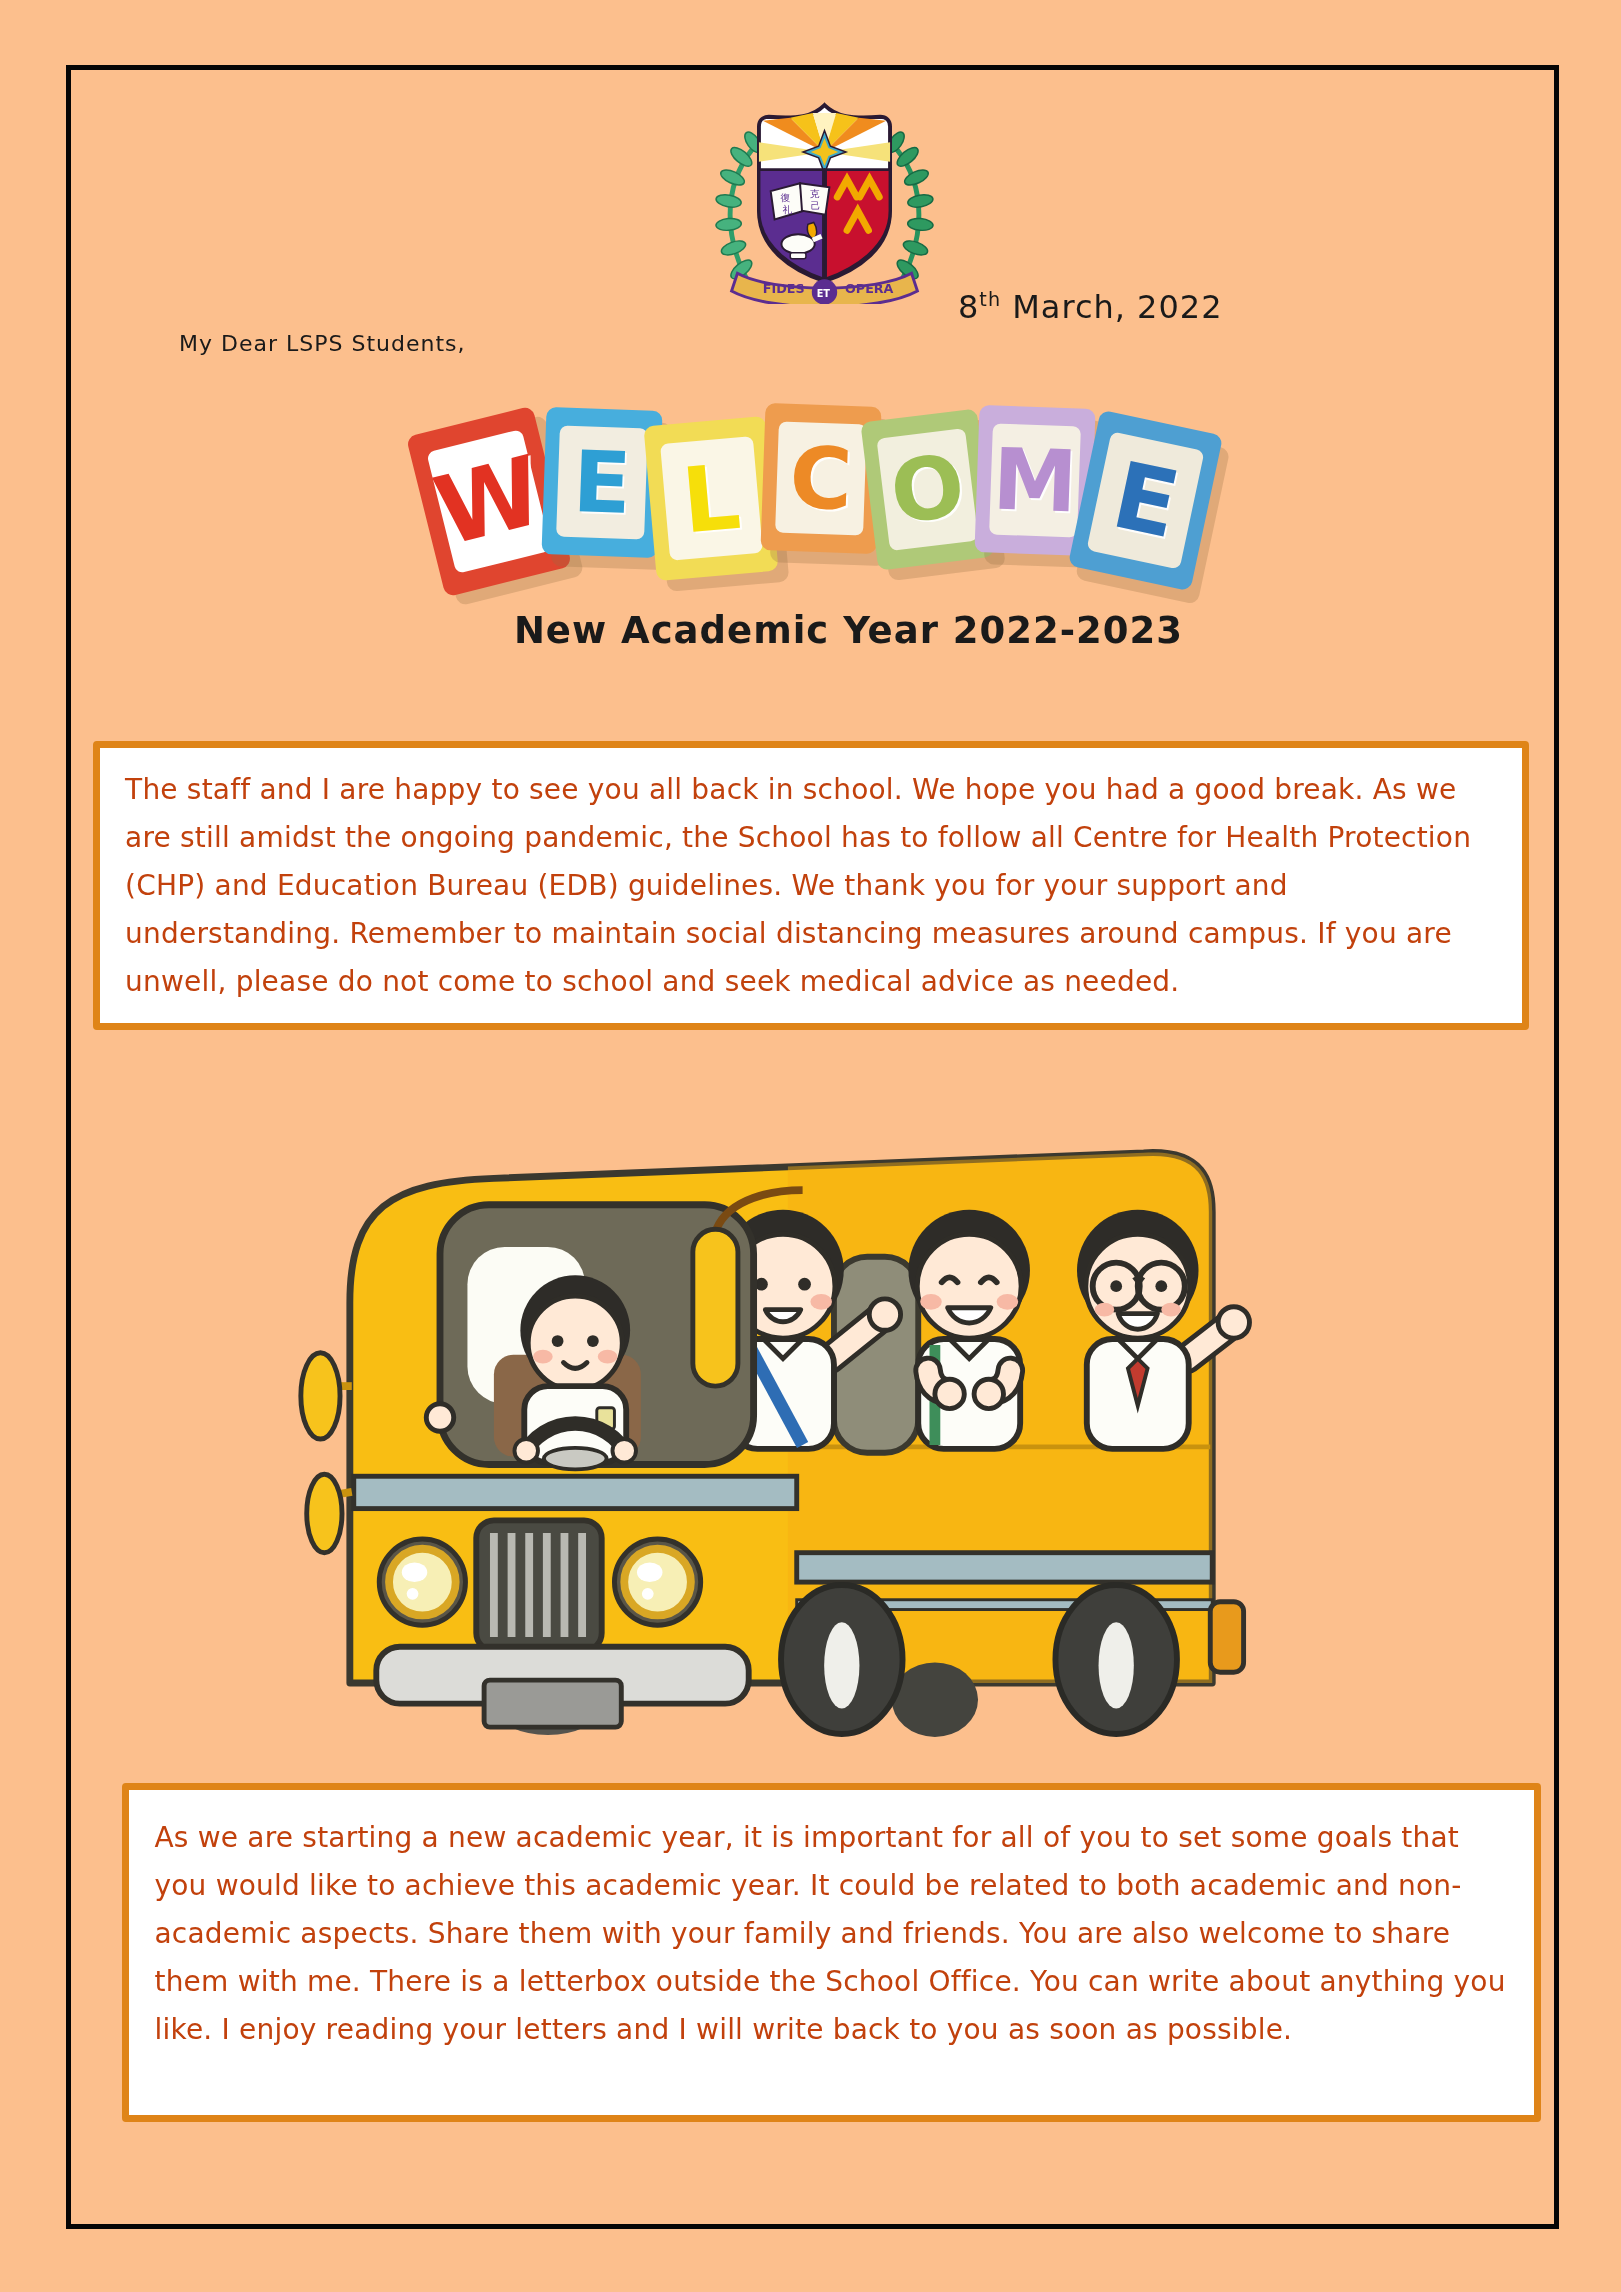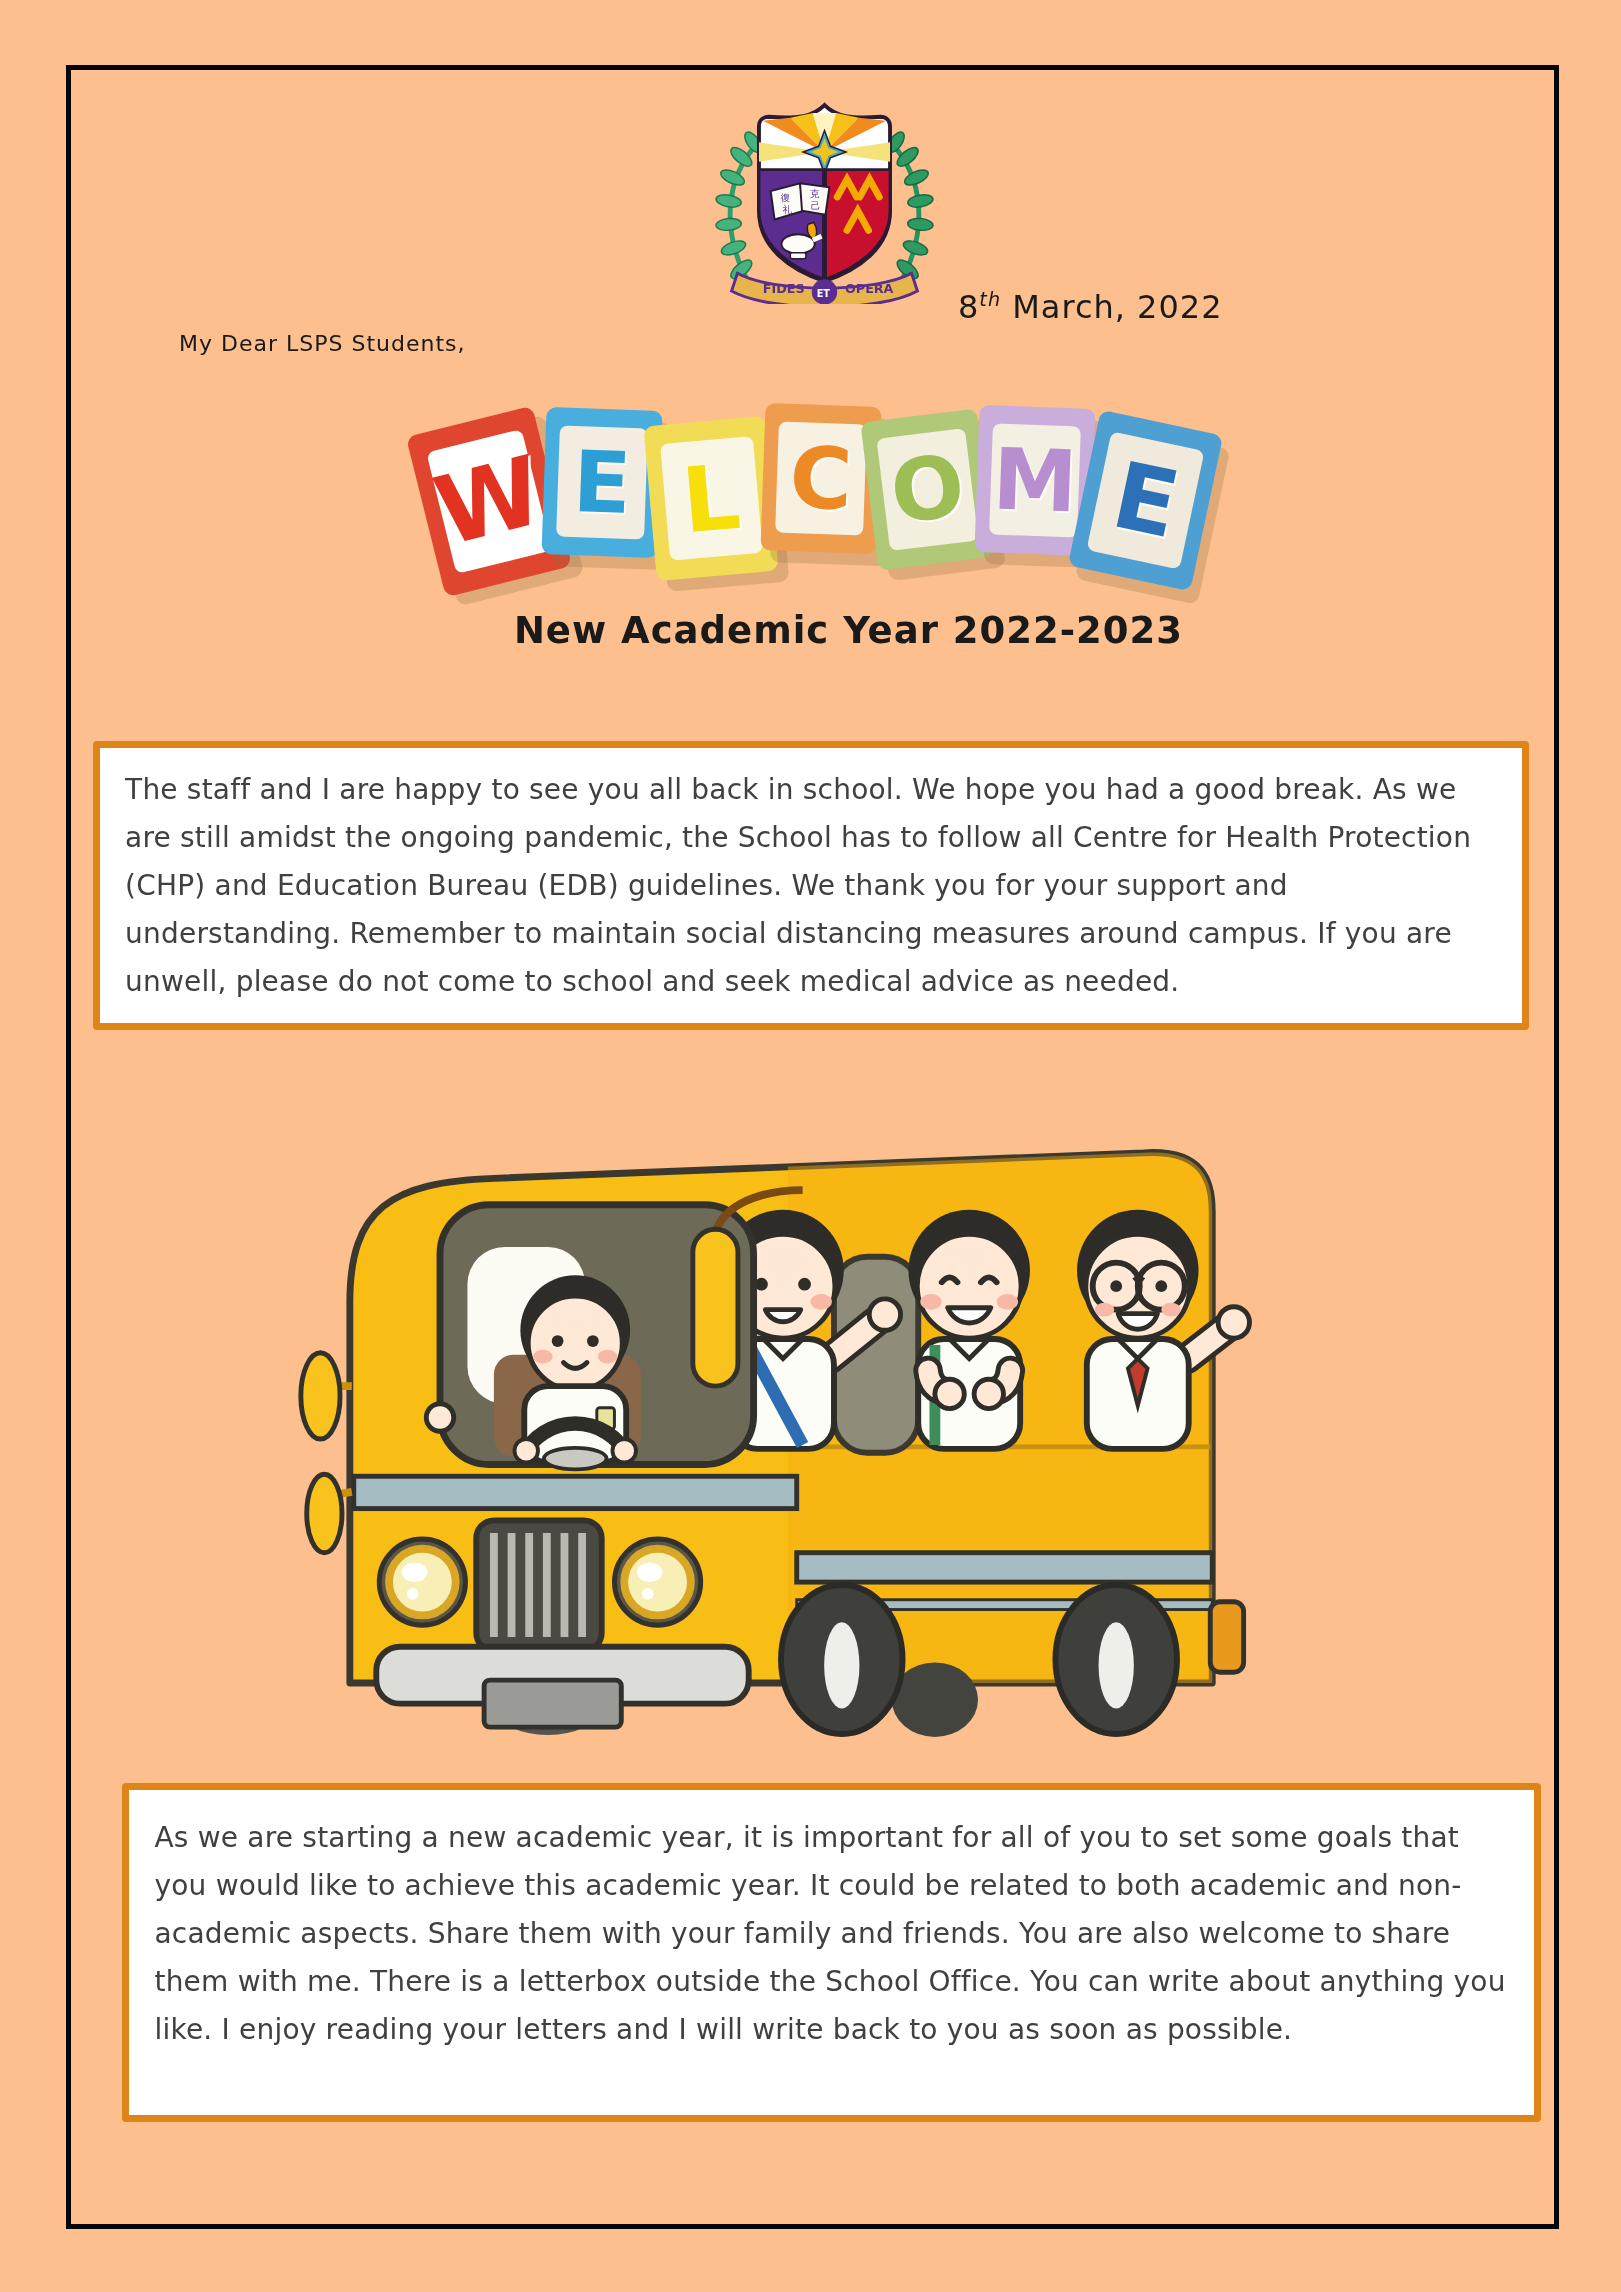--- a/index.html
+++ b/index.html
@@ -2,32 +2,32 @@
 <html><head>
 <meta charset="utf-8">
 <style>
   html,body{margin:0;padding:0;}
   .page{position:relative;width:1621px;height:2293px;background:#FCBF8D;
         font-family:"DejaVu Sans",sans-serif;color:#1a1a1a;overflow:hidden;}
   .frame{position:absolute;left:66px;top:65px;width:1483px;height:2154px;
          border:5.9px solid #050505;}
   .crest{position:absolute;left:641px;top:22.5px;width:225px;height:211px;}
   .date-line{position:absolute;left:887px;top:218px;width:470px;font-size:32px;letter-spacing:1px;}
-  .date-line sup{font-size:60%;font-style:italic;}
+  .date-line sup{font-size:60%;}
   .salutation{position:absolute;left:108px;top:261px;font-size:22px;letter-spacing:1px;}
   .welcome-row{position:absolute;left:353px;top:335px;width:784px;height:206px;
                display:flex;justify-content:center;align-items:flex-start;}
   .wblock{position:relative;border-radius:9.8px;display:flex;align-items:center;justify-content:center;}
   .wface{display:flex;align-items:center;justify-content:center;width:76%;height:76%;
          border-radius:7.8px;font-weight:bold;}
   .doc-title{position:absolute;left:0;top:539px;width:100%;text-align:center;
              font-size:37px;font-weight:bold;letter-spacing:1px;margin-left:36px;}
   .textbox{position:absolute;background:#FFFFFF;border:7.8px solid #DF8418;border-radius:3.9px;
            box-sizing:border-box;font-size:28px;line-height:48px;letter-spacing:0.2px;
-           padding:17.6px 25.5px;color:#404040;}
+           padding:17.6px 25.5px;color:#c2410c;}
   .box1{left:21.6px;top:671px;width:1436px;min-height:285px;}
   .box2{left:34px;top:1713px;width:1419px;min-height:339px;padding-top:23.5px;margin-left:17px;}
   .bus-wrap{position:absolute;left:222px;top:1022px;width:980px;height:647px;}
 </style>
 </head>
 <body>
 
 <div class="page">
   <div class="frame">
 

